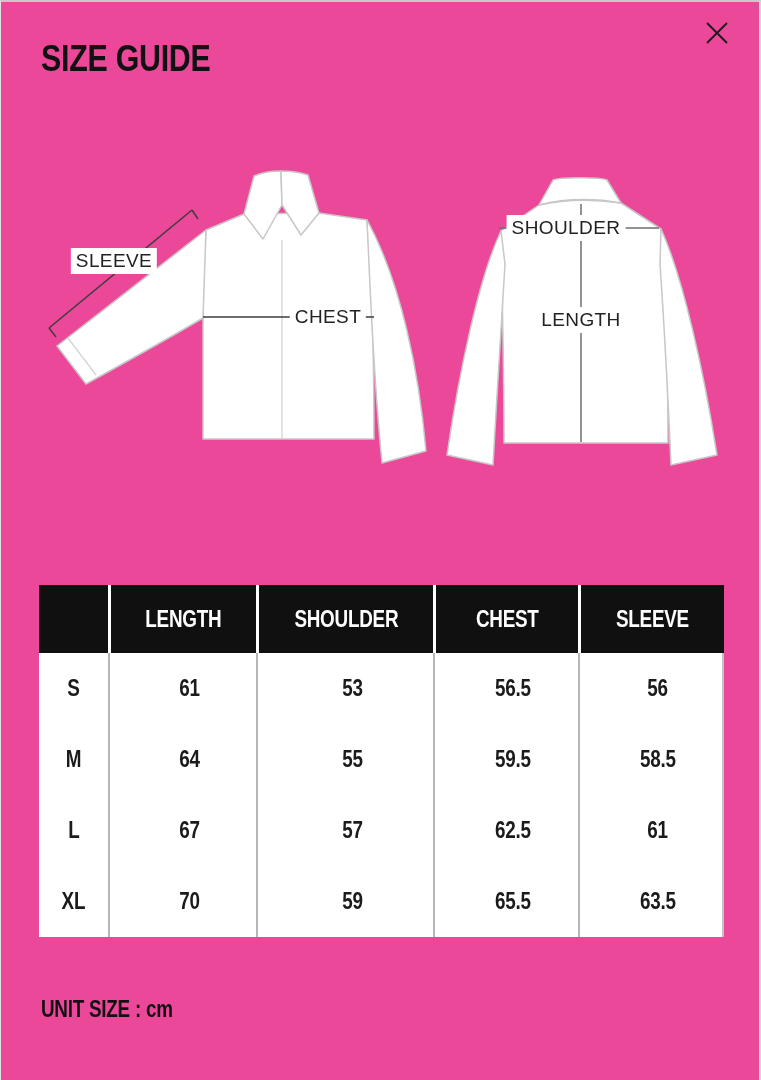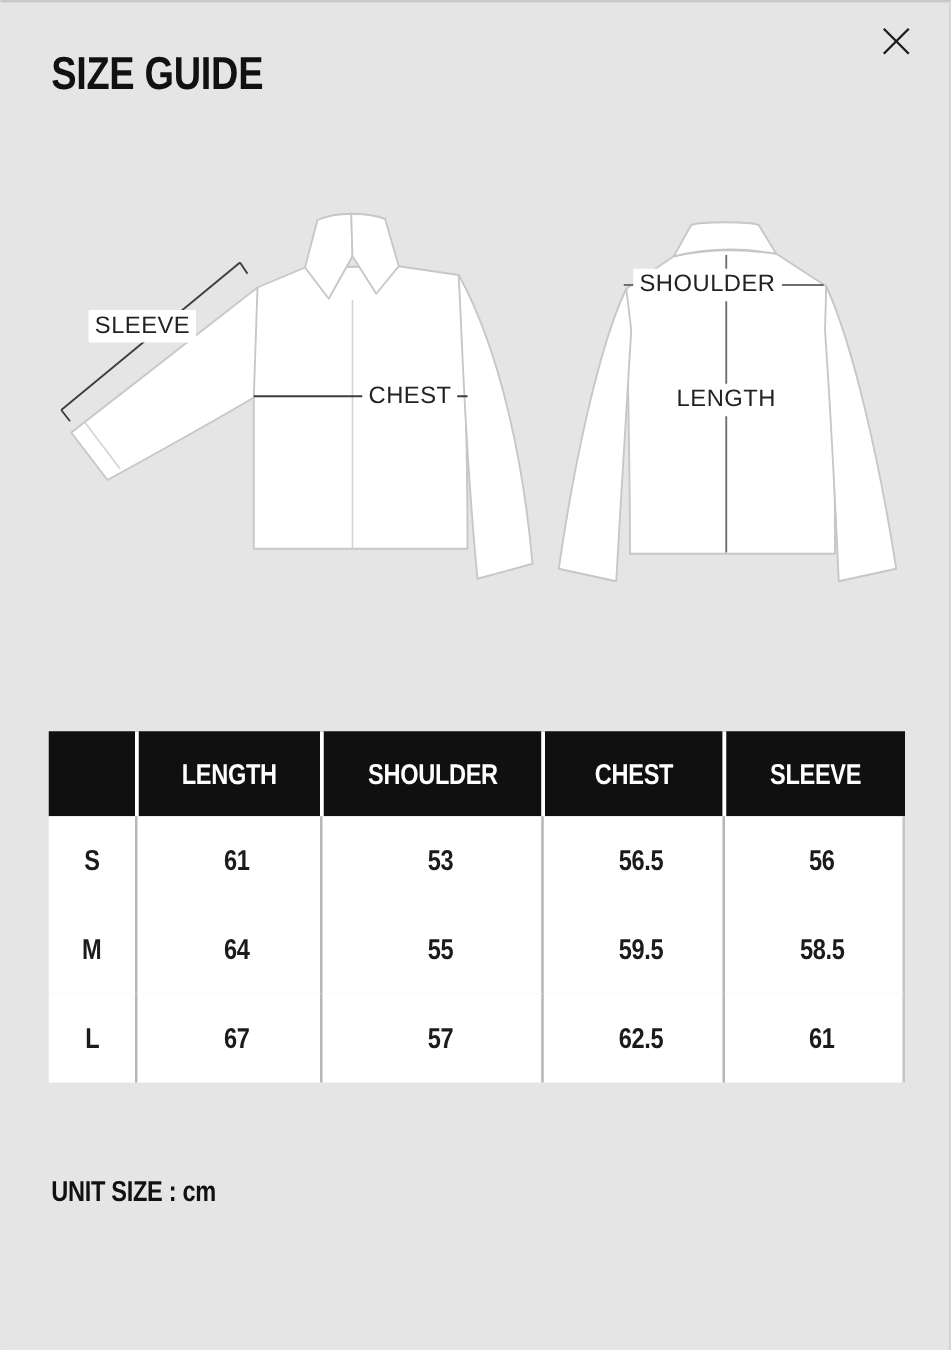--- a/index.html
+++ b/index.html
@@ -2,21 +2,21 @@
 <html><head>
 <meta charset="utf-8">
 <style>
   * { margin:0; padding:0; box-sizing:border-box; }
   html,body { background:#ffffff; }
   body { font-family:"Liberation Sans", sans-serif; }
 
   .page {
     position:relative;
     width:761px; height:1080px;
-    background:#e5e5e5;
+    background:#ec4899;
     border-top:2px solid #c9c9c9;
     border-left:1px solid #e3e3e3;
     border-right:2px solid #d6d6d6;
     overflow:hidden;
   }
 
   
   .cond { display:inline-block; transform:scaleX(0.82); transform-origin:50% 50%; letter-spacing:-0.3px; white-space:nowrap; }
   .cond-left { transform-origin:0 50%; }
 
@@ -69,21 +69,21 @@
   .size-table tbody th, .size-table tbody td {
     height:71px;
     font-size:23px; font-weight:bold; color:#1b1b1b;
     text-align:center; vertical-align:middle;
     background:#fff;
   }
   .size-table tbody .vline { border-left:2px solid #b7b7b7;padding-left:13px; }
   .size-table tbody .vline-r { border-right:2px solid #c4c4c4; }
 
   .unit-note {
-    position:absolute; left:40px; top:938px;
+    position:absolute; left:40px; top:994px;
     font-size:23px; font-weight:bold; color:#111;
   }
 </style>
 </head>
 <body>
 
 <div class="page">
 
   <h1 class="title"><span class="cond cond-left">SIZE GUIDE</span></h1>
 
@@ -175,18 +175,25 @@
         <td class="vline"><span class="cond">59.5</span></td>
         <td class="vline vline-r"><span class="cond">58.5</span></td>
       </tr>
       <tr>
         <th><span class="cond">L</span></th>
         <td class="vline"><span class="cond">67</span></td>
         <td class="vline"><span class="cond">57</span></td>
         <td class="vline"><span class="cond">62.5</span></td>
         <td class="vline vline-r"><span class="cond">61</span></td>
       </tr>
+      <tr>
+        <th><span class="cond">XL</span></th>
+        <td class="vline"><span class="cond">70</span></td>
+        <td class="vline"><span class="cond">59</span></td>
+        <td class="vline"><span class="cond">65.5</span></td>
+        <td class="vline vline-r"><span class="cond">63.5</span></td>
+      </tr>
     </tbody>
   </table>
 
   <div class="unit-note"><span class="cond cond-left">UNIT SIZE : cm</span></div>
 
 </div>
 
 </body></html>

